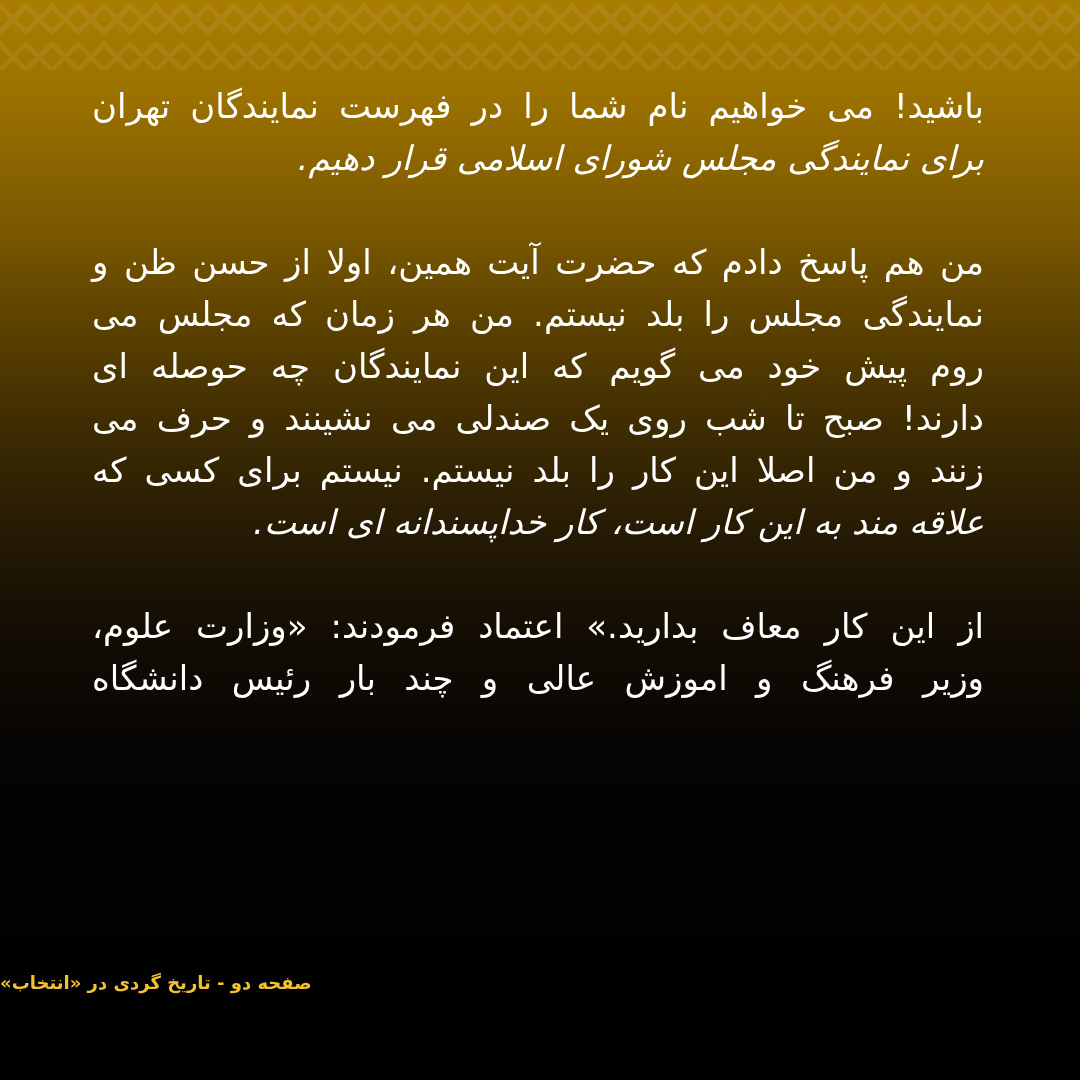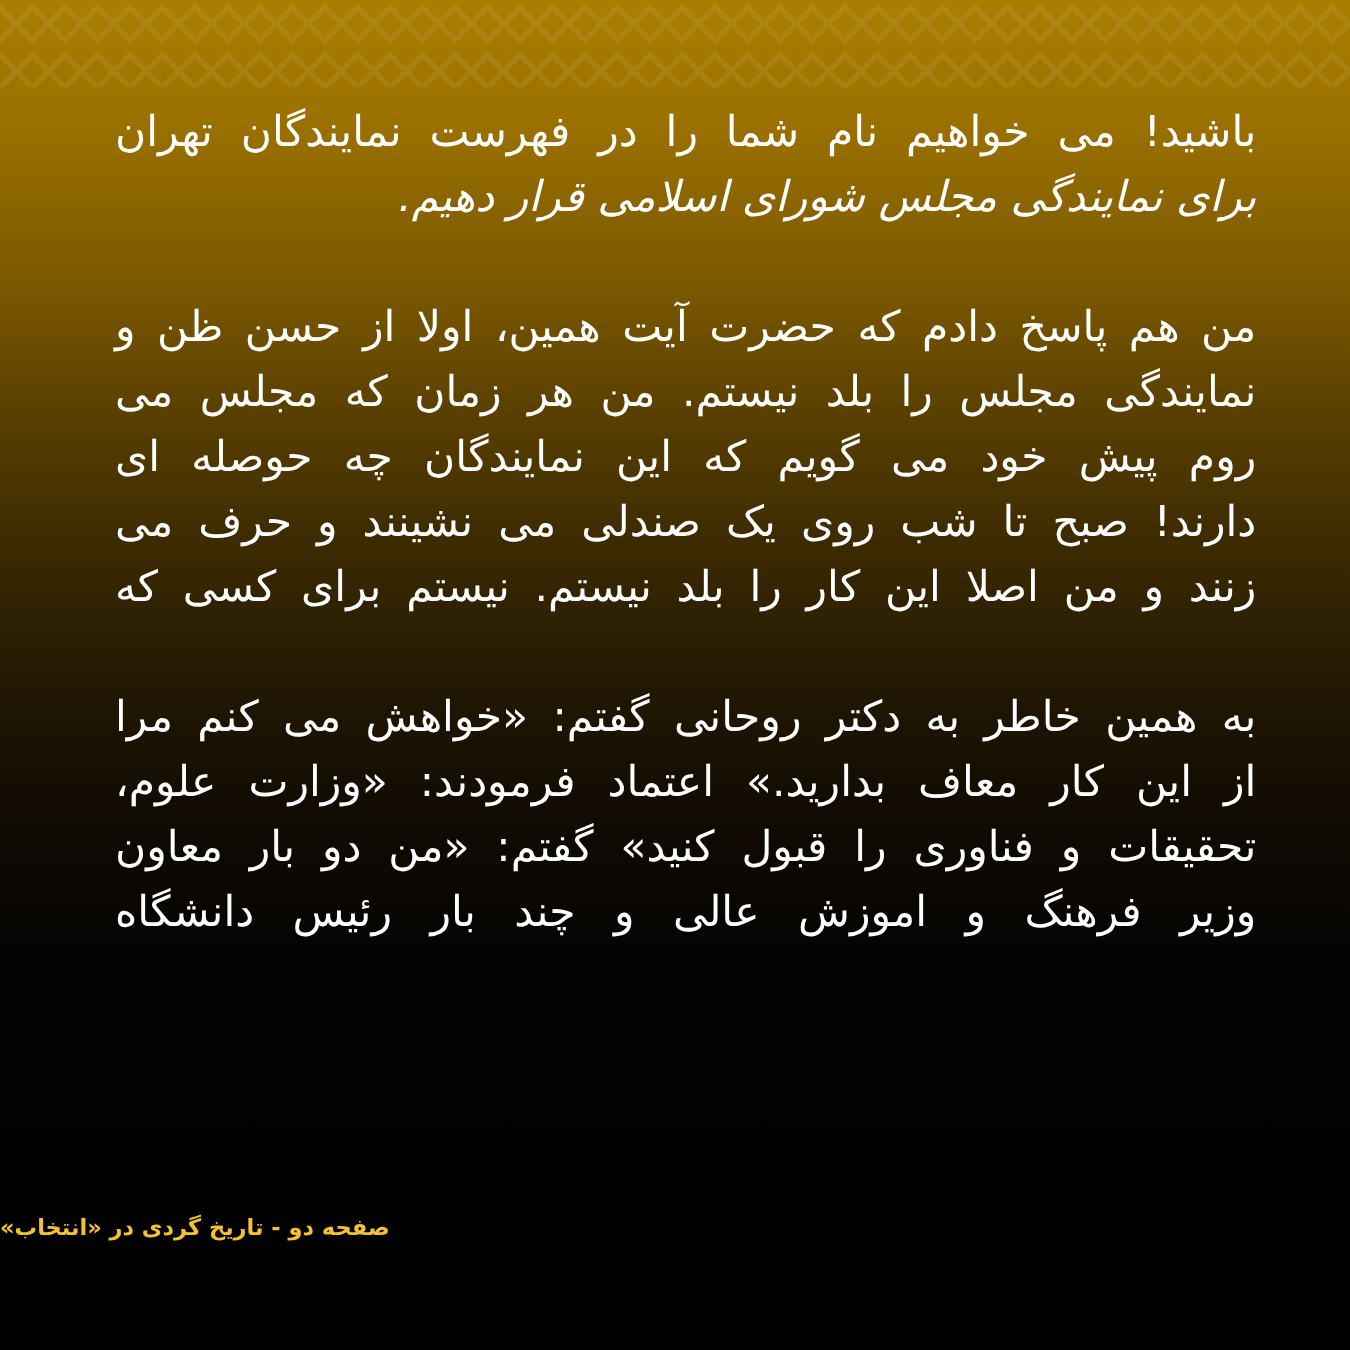--- a/index.html
+++ b/index.html
@@ -33,21 +33,21 @@
       pointer-events: none;
       opacity: 0.07;
       background-image:
         linear-gradient(45deg, transparent 45%, #ffffff 45%, #ffffff 55%, transparent 55%),
         linear-gradient(-45deg, transparent 45%, #ffffff 45%, #ffffff 55%, transparent 55%);
       background-size: 26px 38px;
     }
     .content {
       position: absolute;
       left: 92px;
-      right: 75px;
+      right: 96px;
       top: 80px;
       direction: rtl;
       text-align: justify;
       text-align-last: right;
       color: #ffffff;
       font-size: 34px;
       line-height: 52px;
       letter-spacing: 0;
     }
     .para {
@@ -85,22 +85,21 @@
   <p class="para">
     <span class="line">باشید! می خواهیم نام شما را در فهرست نمایندگان تهران</span>
     <span class="line last">برای نمایندگی مجلس شورای اسلامی قرار دهیم.</span>
   </p>
   <p class="para">
     <span class="line">من هم پاسخ دادم که حضرت آیت همین، اولا از حسن ظن و</span>
     <span class="line">نمایندگی مجلس را بلد نیستم. من هر زمان که مجلس می</span>
     <span class="line">روم پیش خود می گویم که این نمایندگان چه حوصله ای</span>
     <span class="line">دارند! صبح تا شب روی یک صندلی می نشینند و حرف می</span>
     <span class="line">زنند و من اصلا این کار را بلد نیستم. نیستم برای کسی که</span>
+    <span class="line last">علاقه مند به این کار است، کار خداپسندانه ای است.</span>
   </p>
   <p class="para">
-    <span class="line">به همین خاطر به دکتر روحانی گفتم: «خواهش می کنم مرا</span>
     <span class="line">از این کار معاف بدارید.» اعتماد فرمودند: «وزارت علوم،</span>
-    <span class="line">تحقیقات و فناوری را قبول کنید» گفتم: «من دو بار معاون</span>
     <span class="line">وزیر فرهنگ و اموزش عالی و چند بار رئیس دانشگاه</span>
   </p>
 </div>
 
 <div class="footer">صفحه دو - تاریخ گردی در «انتخاب»</div>
 
 </body></html>

